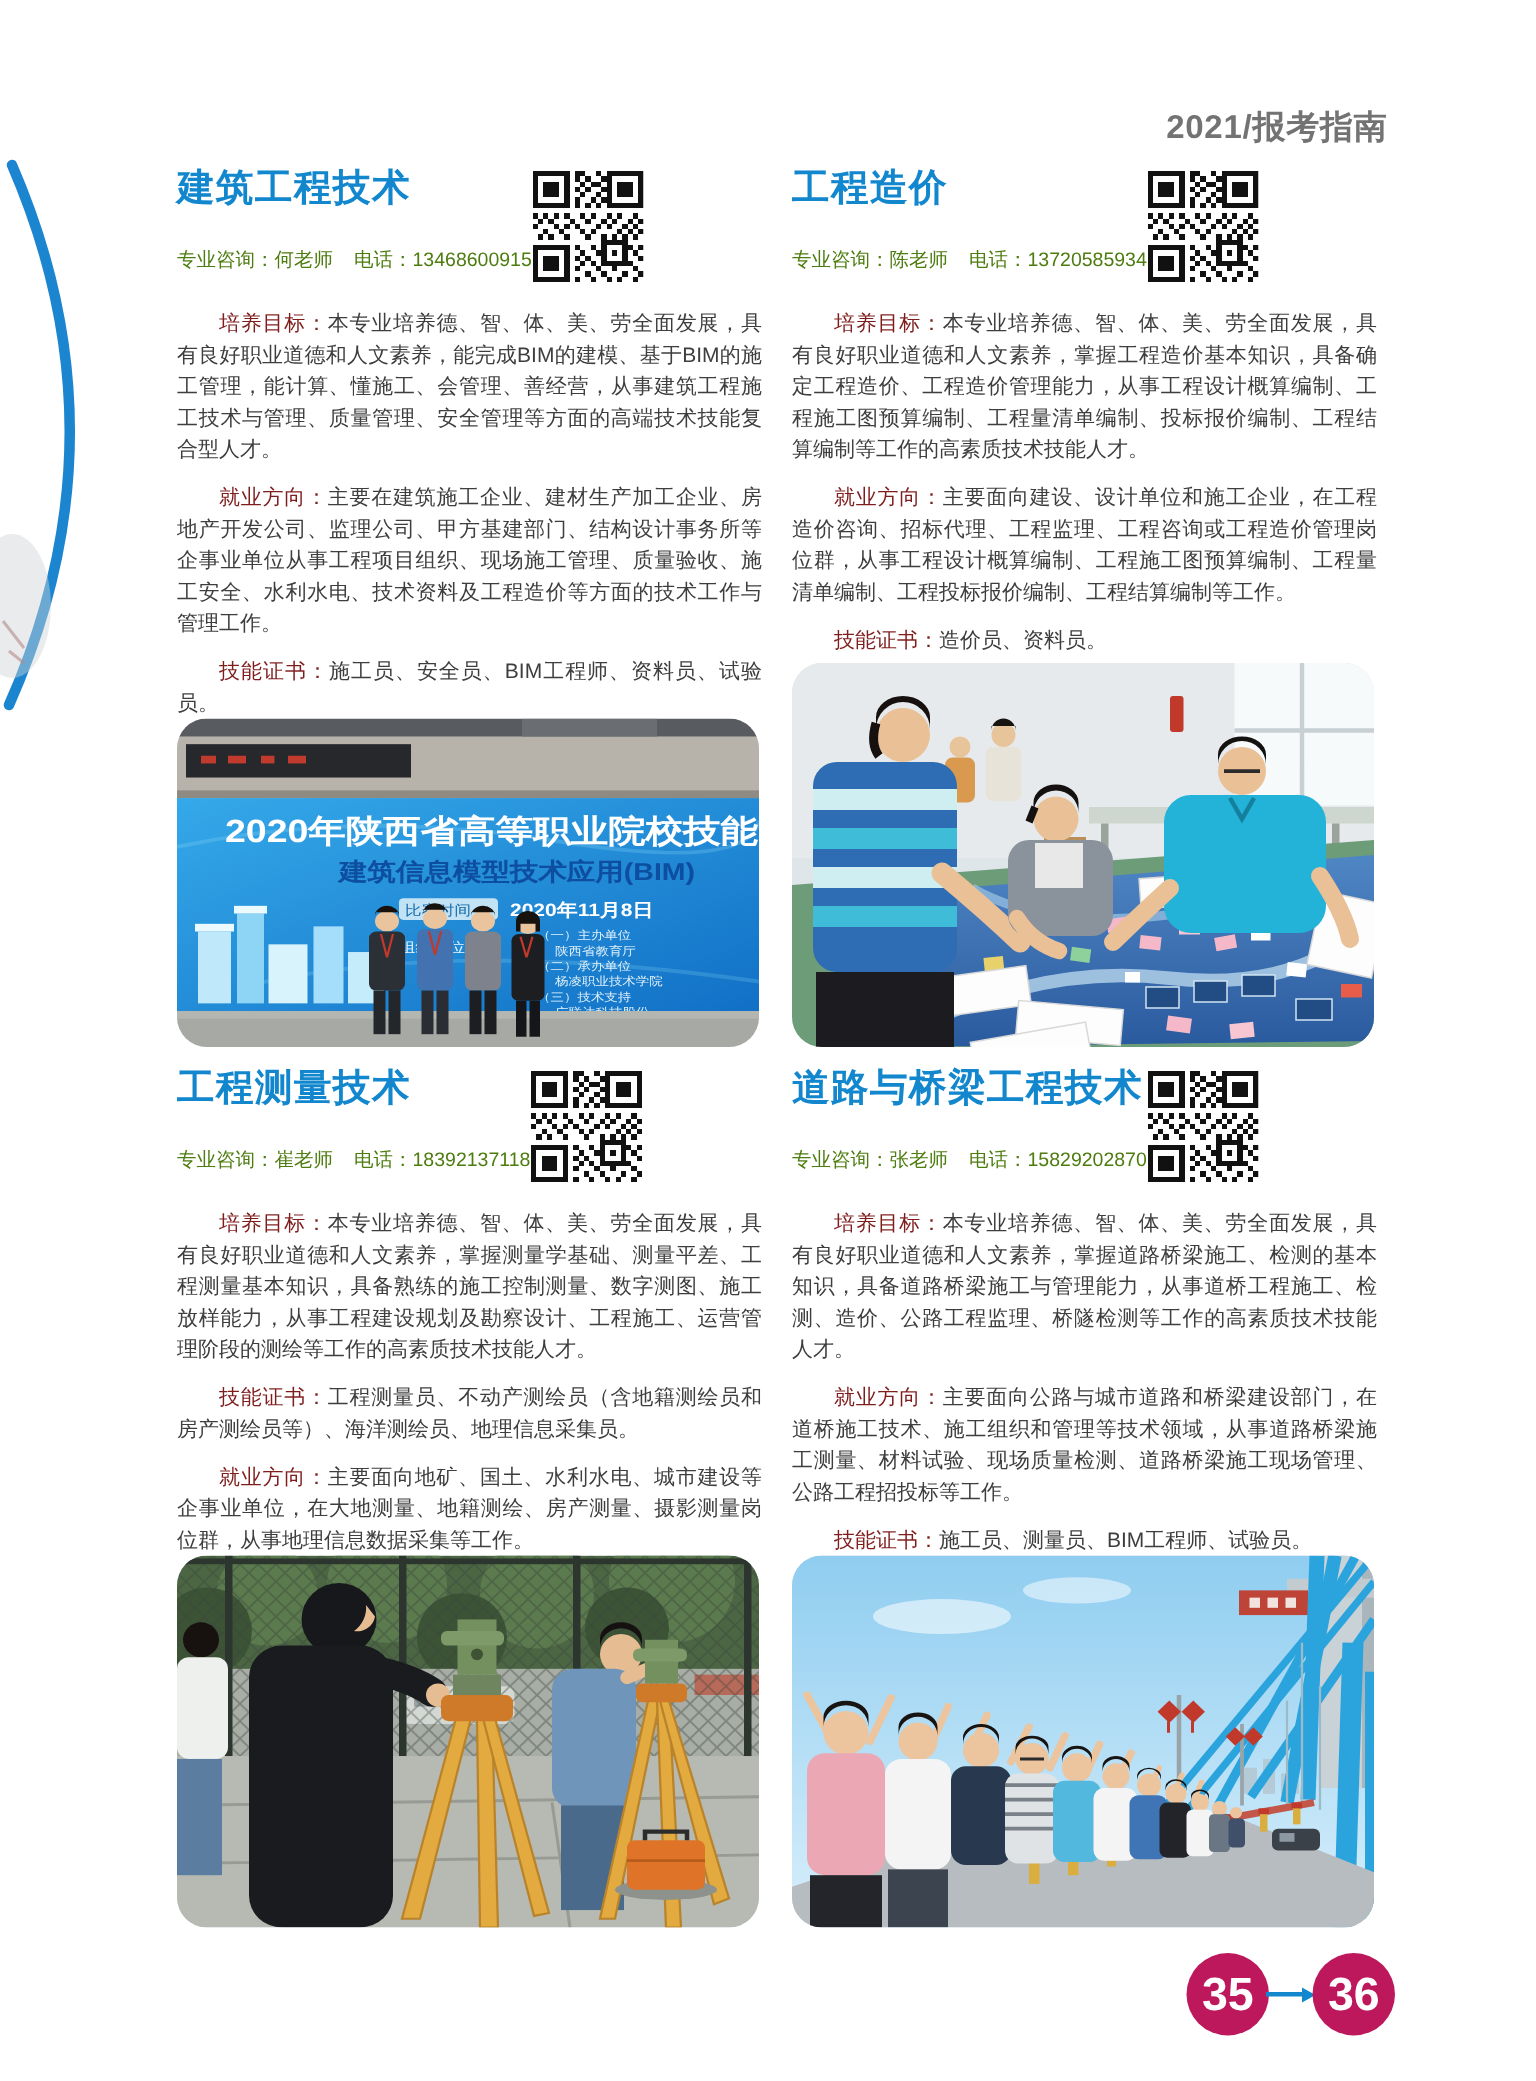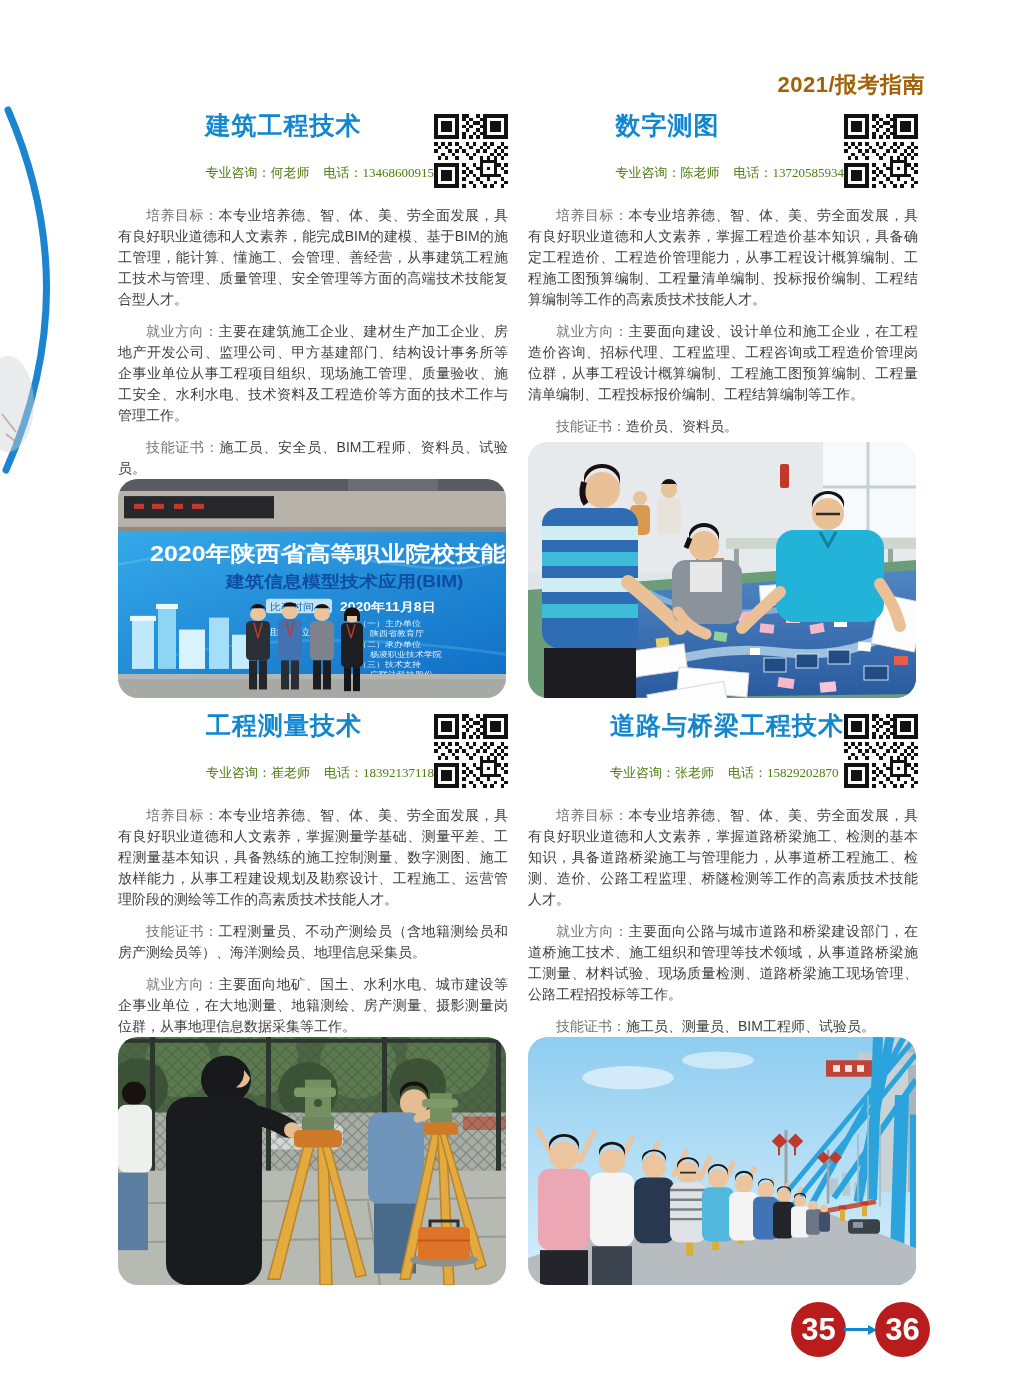--- a/index.html
+++ b/index.html
@@ -7,48 +7,48 @@
   body {
     position:relative;
     background:#ffffff;
     font-family:"Liberation Sans","DejaVu Sans",sans-serif;
     overflow:hidden;
     color:#3e3e3e;
   }
   .left-arc { position:absolute; left:0; top:104px; width:90px; height:372px; }
   .brand {
     position:absolute; top:70px; right:99px;
-    font-size:22px; font-weight:bold; color:#a16207; letter-spacing:0.5px;
+    font-size:22px; font-weight:bold; color:#737373; letter-spacing:0.5px;
   }
   .content {
     position:absolute; left:118px; top:112px; width:800px;
     display:grid; grid-template-columns:390px 390px; column-gap:20px; row-gap:14px;
   }
   .cell { display:flex; flex-direction:column; }
   .cell.row1 { height:586px; }
   .cell.row2 { height:573px; }
-  .sec-header { display:flex; justify-content:flex-end; align-items:flex-start;font-family:Liberation Serif, serif; }
+  .sec-header { display:flex; justify-content:flex-start; align-items:flex-start; }
   .sec-title { font-size:25px; font-weight:bold; color:#1287ce; letter-spacing:1px; line-height:1.1; }
   .contact { margin-top:24px; font-size:13px; color:#4d7c0f; }
   .contact .gap { display:inline-block; width:14px; }
   .qr { width:74px; height:74px; flex:0 0 auto; margin-top:2px; }
   .paras { margin-top:6px; }
   .para {
     margin-top:11px; text-indent:2em; font-size:14px; line-height:21px;
     text-align:justify; color:#3e3e3e;
   }
-  .para .lbl { color:#737373; }
+  .para .lbl { color:#7f1d1d; }
   .photo {
     margin-top:auto; width:388px; height:256px; border-radius:20px;
     overflow:hidden; background:#dfe6ea;
   }
   .photo svg { display:block; width:100%; height:100%; }
   .pager { position:absolute; right:94px; bottom:30px; display:flex; align-items:center; }
   .pager .pg {
-    width:55px; height:55px; border-radius:50%; background:#b91c1c; color:#fff;
+    width:55px; height:55px; border-radius:50%; background:#be185d; color:#fff;
     display:flex; align-items:center; justify-content:center;
     font-size:31px; font-weight:bold;
   }
   .pager .link { display:flex; align-items:center; margin:0 -2px; }
   .pager .line { width:24px; height:3px; background:#1287ce; }
   .pager .arrow {
     width:0; height:0; border-left:9px solid #1287ce;
     border-top:5px solid transparent; border-bottom:5px solid transparent;
   }
   .hidden-defs { position:absolute; width:0; height:0; overflow:hidden; }
@@ -197,21 +197,21 @@
               <path d="M229 170 l4 16 l4-16" stroke="#c0392b" stroke-width="1.5" fill="none"></path>
             </g>
         </g>
       </svg>
     </div>
   </div>
 
   <div class="cell row1">
     <div class="sec-header">
       <div>
-        <div class="sec-title">数字测图</div>
+        <div class="sec-title">工程造价</div>
         <div class="contact">
           <span>专业咨询：</span><span>陈老师</span><span class="gap"></span><span>电话：</span><span>13720585934</span>
         </div>
       </div>
       <svg class="qr" viewBox="0 0 21 21">
           <use href="#qr"></use>
         </svg>
     </div>
     <div class="paras">
       <p class="para"><span class="lbl">培养目标：</span><span>本专业培养德、智、体、美、劳全面发展，具有良好职业道德和人文素养，掌握工程造价基本知识，具备确定工程造价、工程造价管理能力，从事工程设计概算编制、工程施工图预算编制、工程量清单编制、投标报价编制、工程结算编制等工作的高素质技术技能人才。</span></p>

